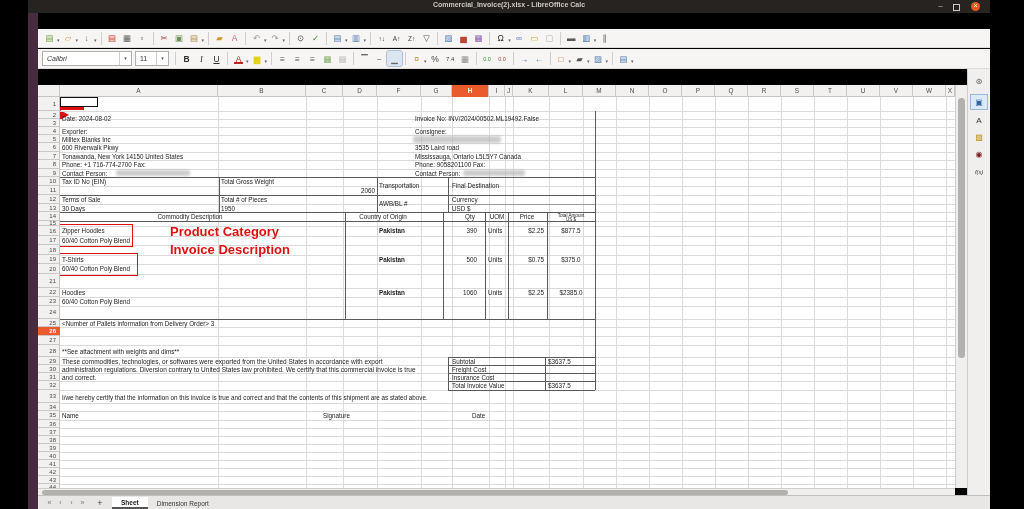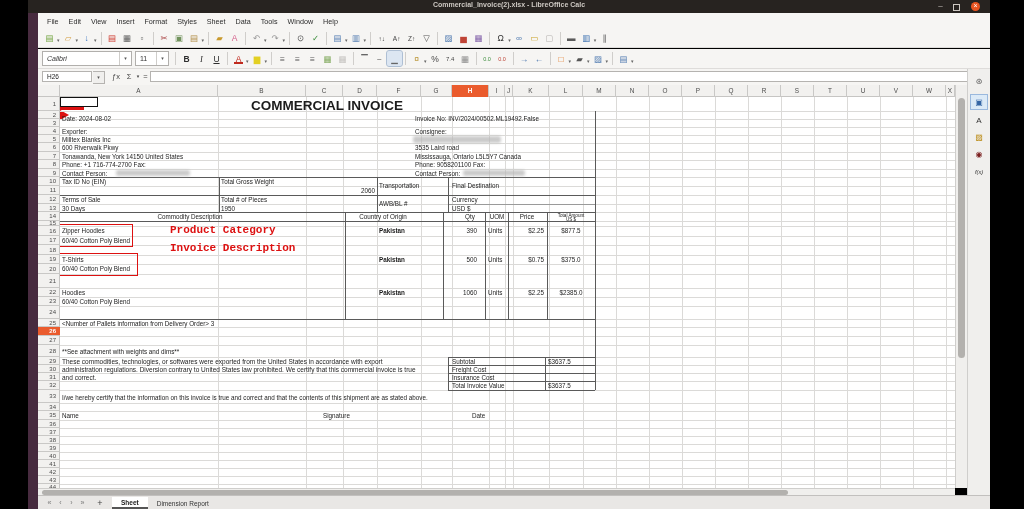--- a/index.html
+++ b/index.html
@@ -33,21 +33,21 @@
   #gridbg{left:60px;top:97px;width:895px;height:391px;background:#fff;overflow:hidden;}
   .colhdr{position:absolute;top:0;height:12px;text-align:center;font-size:6.4px;color:#4a4a4a;border-right:1px solid #c9c8c6;box-sizing:border-box;padding-top:2px;}
   .rowhdr{position:absolute;left:0;width:22px;text-align:right;font-size:6px;color:#4a4a4a;border-bottom:1px solid #c9c8c6;box-sizing:border-box;padding-right:4px;}
   .hdrsel{background:#ea5b2d !important;color:#fff !important;font-weight:bold;}
   .gl{position:absolute;background:#dbdad8;}
   .dk{position:absolute;background:#5a5a5a;}
   .lt{position:absolute;background:#9a9a9a;}
   .cell{position:absolute;font-size:6.3px;color:#1c1c1c;white-space:nowrap;}
   .redact{position:absolute;background:#b9b9b9;filter:blur(1.5px);opacity:.75;border-radius:2px;}
   .annbox{position:absolute;border:1.8px solid #dd1111;}
-  .annlabel{position:absolute;font-family:Liberation Mono, monospace;font-weight:bold;font-size:11px;color:#d51212;white-space:nowrap;}
+  .annlabel{position:absolute;font-family:Liberation Sans, sans-serif;font-weight:bold;font-size:13px;color:#d51212;white-space:nowrap;}
   #vscroll{left:955px;top:85px;width:12px;height:403px;background:#f0efed;border-left:1px solid #cfcecc;box-sizing:border-box;}
   #vthumb{position:absolute;left:2px;top:13px;width:7px;height:260px;background:#b3b1ae;border-radius:4px;}
   #hscroll{left:38px;top:488px;width:917px;height:7px;background:#f0efed;border-top:1px solid #cfcecc;box-sizing:border-box;}
   #hthumb{position:absolute;left:4px;top:1px;width:746px;height:5px;background:#b3b1ae;border-radius:3px;}
   #tabbar{left:38px;top:495px;width:952px;height:14px;background:#e9e7e5;border-top:1px solid #c2c0be;display:flex;align-items:center;box-sizing:border-box;padding-left:6px;}
   .tabnav{font-size:7px;color:#777;width:11px;text-align:center;}
   #addsheet{font-size:9px;color:#444;width:16px;text-align:center;margin:0 4px;}
   .sheettab{font-size:6.5px;color:#333;padding:2px 9px 1px 9px;}
   .sheettab.active{background:#fff;font-weight:bold;color:#222;border-bottom:2px solid #555;}
   #sidebar{left:967px;top:69px;width:23px;height:426px;background:#f0efed;border-left:1px solid #cfcecc;box-sizing:border-box;}
@@ -58,33 +58,20 @@
 <body>
 
 <div id="stage">
   <div id="titlebar" class="abs">
     <span id="title-text">Commercial_Invoice(2).xlsx - LibreOffice Calc</span>
     <span class="winbtn" style="right:44px;">–</span>
     <span class="winbtn" style="right:28px;"><span style="display:inline-block;width:5px;height:5px;border:1px solid #cdc8c2;margin-top:3px;"></span></span>
     <span class="winbtn" id="btn-close" style="right:10px;">×</span>
   </div>
   <div id="edgestrip" class="abs"></div>
-  <div id="menubar" class="abs">
-      <div class="menuitem" style="">File</div>
-      <div class="menuitem" style="">Edit</div>
-      <div class="menuitem" style="">View</div>
-      <div class="menuitem" style="">Insert</div>
-      <div class="menuitem" style="">Format</div>
-      <div class="menuitem" style="">Styles</div>
-      <div class="menuitem" style="">Sheet</div>
-      <div class="menuitem" style="">Data</div>
-      <div class="menuitem" style="">Tools</div>
-      <div class="menuitem" style="">Window</div>
-      <div class="menuitem" style="">Help</div>
-    </div>
   <div id="toolbar1" class="abs">
       <div class="tbicon" style="color: rgb(111, 162, 60);">▤</div>
       <div class="dd">▾</div>
       <div class="tbicon" style="color: rgb(210, 154, 58);">▱</div>
       <div class="dd">▾</div>
       <div class="tbicon" style="color: rgb(47, 111, 192);">↓</div>
       <div class="dd">▾</div>
       <div class="tbsep"></div>
       <div class="tbicon" style="color: rgb(204, 51, 39);">▤</div>
       <div class="tbicon" style="color: rgb(90, 90, 90);">▦</div>
@@ -175,30 +162,20 @@
       <div class="tbicon" style="color: rgb(224, 115, 29);">□</div>
       <div class="dd">▾</div>
       <div class="tbicon" style="color: rgb(85, 85, 85);">▰</div>
       <div class="dd">▾</div>
       <div class="tbicon" style="color: rgb(79, 122, 176);">▨</div>
       <div class="dd">▾</div>
       <div class="tbsep"></div>
       <div class="tbicon" style="color: rgb(79, 122, 176);">▤</div>
       <div class="dd">▾</div>
     </div>
-  <div id="formulabar" class="abs">
-    <div id="namebox">H26</div>
-    <div id="namedd">▾</div>
-    <div class="fbtn" style="left:72px;width:12px;">ƒx</div>
-    <div class="fbtn" style="left:86px;width:10px;">Σ</div>
-    <div class="fbtn" style="left:96px;width:8px;font-size:5px;">▾</div>
-    <div class="fbtn" style="left:103px;width:9px;">=</div>
-    <div id="fbinput"></div>
-    <div id="fbexpand">▾</div>
-  </div>
   <div id="hdrcorner" class="abs"></div>
   <div id="colheaders" class="abs">
       <div class="colhdr" style="left: 0px; width: 158px;">A</div>
       <div class="colhdr" style="left: 158px; width: 88px;">B</div>
       <div class="colhdr" style="left: 246px; width: 37px;">C</div>
       <div class="colhdr" style="left: 283px; width: 34px;">D</div>
       <div class="colhdr" style="left: 317px; width: 44px;">F</div>
       <div class="colhdr" style="left: 361px; width: 31px;">G</div>
       <div class="colhdr hdrsel" style="left: 392px; width: 37px;">H</div>
       <div class="colhdr" style="left: 429px; width: 16px;">I</div>
@@ -345,21 +322,20 @@
       <div class="dk" style="left: 159px; top: 80px; width: 1px; height: 35px;"></div>
       <div class="dk" style="left: 317px; top: 80px; width: 1px; height: 35px;"></div>
       <div class="dk" style="left: 388px; top: 80px; width: 1px; height: 35px;"></div>
       <div class="dk" style="left: 285px; top: 115px; width: 1px; height: 107px;"></div>
       <div class="dk" style="left: 383px; top: 115px; width: 1px; height: 107px;"></div>
       <div class="dk" style="left: 425px; top: 115px; width: 1px; height: 107px;"></div>
       <div class="dk" style="left: 448px; top: 115px; width: 1px; height: 107px;"></div>
       <div class="dk" style="left: 487px; top: 115px; width: 1px; height: 107px;"></div>
       <div class="dk" style="left: 388px; top: 260px; width: 1px; height: 33px;"></div>
       <div class="dk" style="left: 485px; top: 260px; width: 1px; height: 33px;"></div>
-      <div class="cell" style="top: 1.2px; left: 267px; transform: translateX(-50%); font-size: 13.5px; font-weight: bold;">COMMERCIAL INVOICE</div>
       <div class="cell" style="top: 18px; left: 2px;">Date: 2024-08-02</div>
       <div class="cell" style="top: 18px; left: 355px;">Invoice No: INV/2024/00502.ML19492.False</div>
       <div class="cell" style="top: 31.2px; left: 2px;">Exporter:</div>
       <div class="cell" style="top: 31.2px; left: 355px;">Consignee:</div>
       <div class="cell" style="top: 39.2px; left: 2px;">Milltex Blanks Inc</div>
       <div class="cell" style="top: 47.2px; left: 2px;">600 Riverwalk Pkwy</div>
       <div class="cell" style="top: 47.2px; left: 355px;">3535 Laird road</div>
       <div class="cell" style="top: 55.7px; left: 2px;">Tonawanda, New York 14150 United States</div>
       <div class="cell" style="top: 55.7px; left: 355px;">Mississauga, Ontario L5L5Y7 Canada</div>
       <div class="cell" style="top: 64.2px; left: 2px;">Phone: +1 716-774-2700 Fax:</div>

